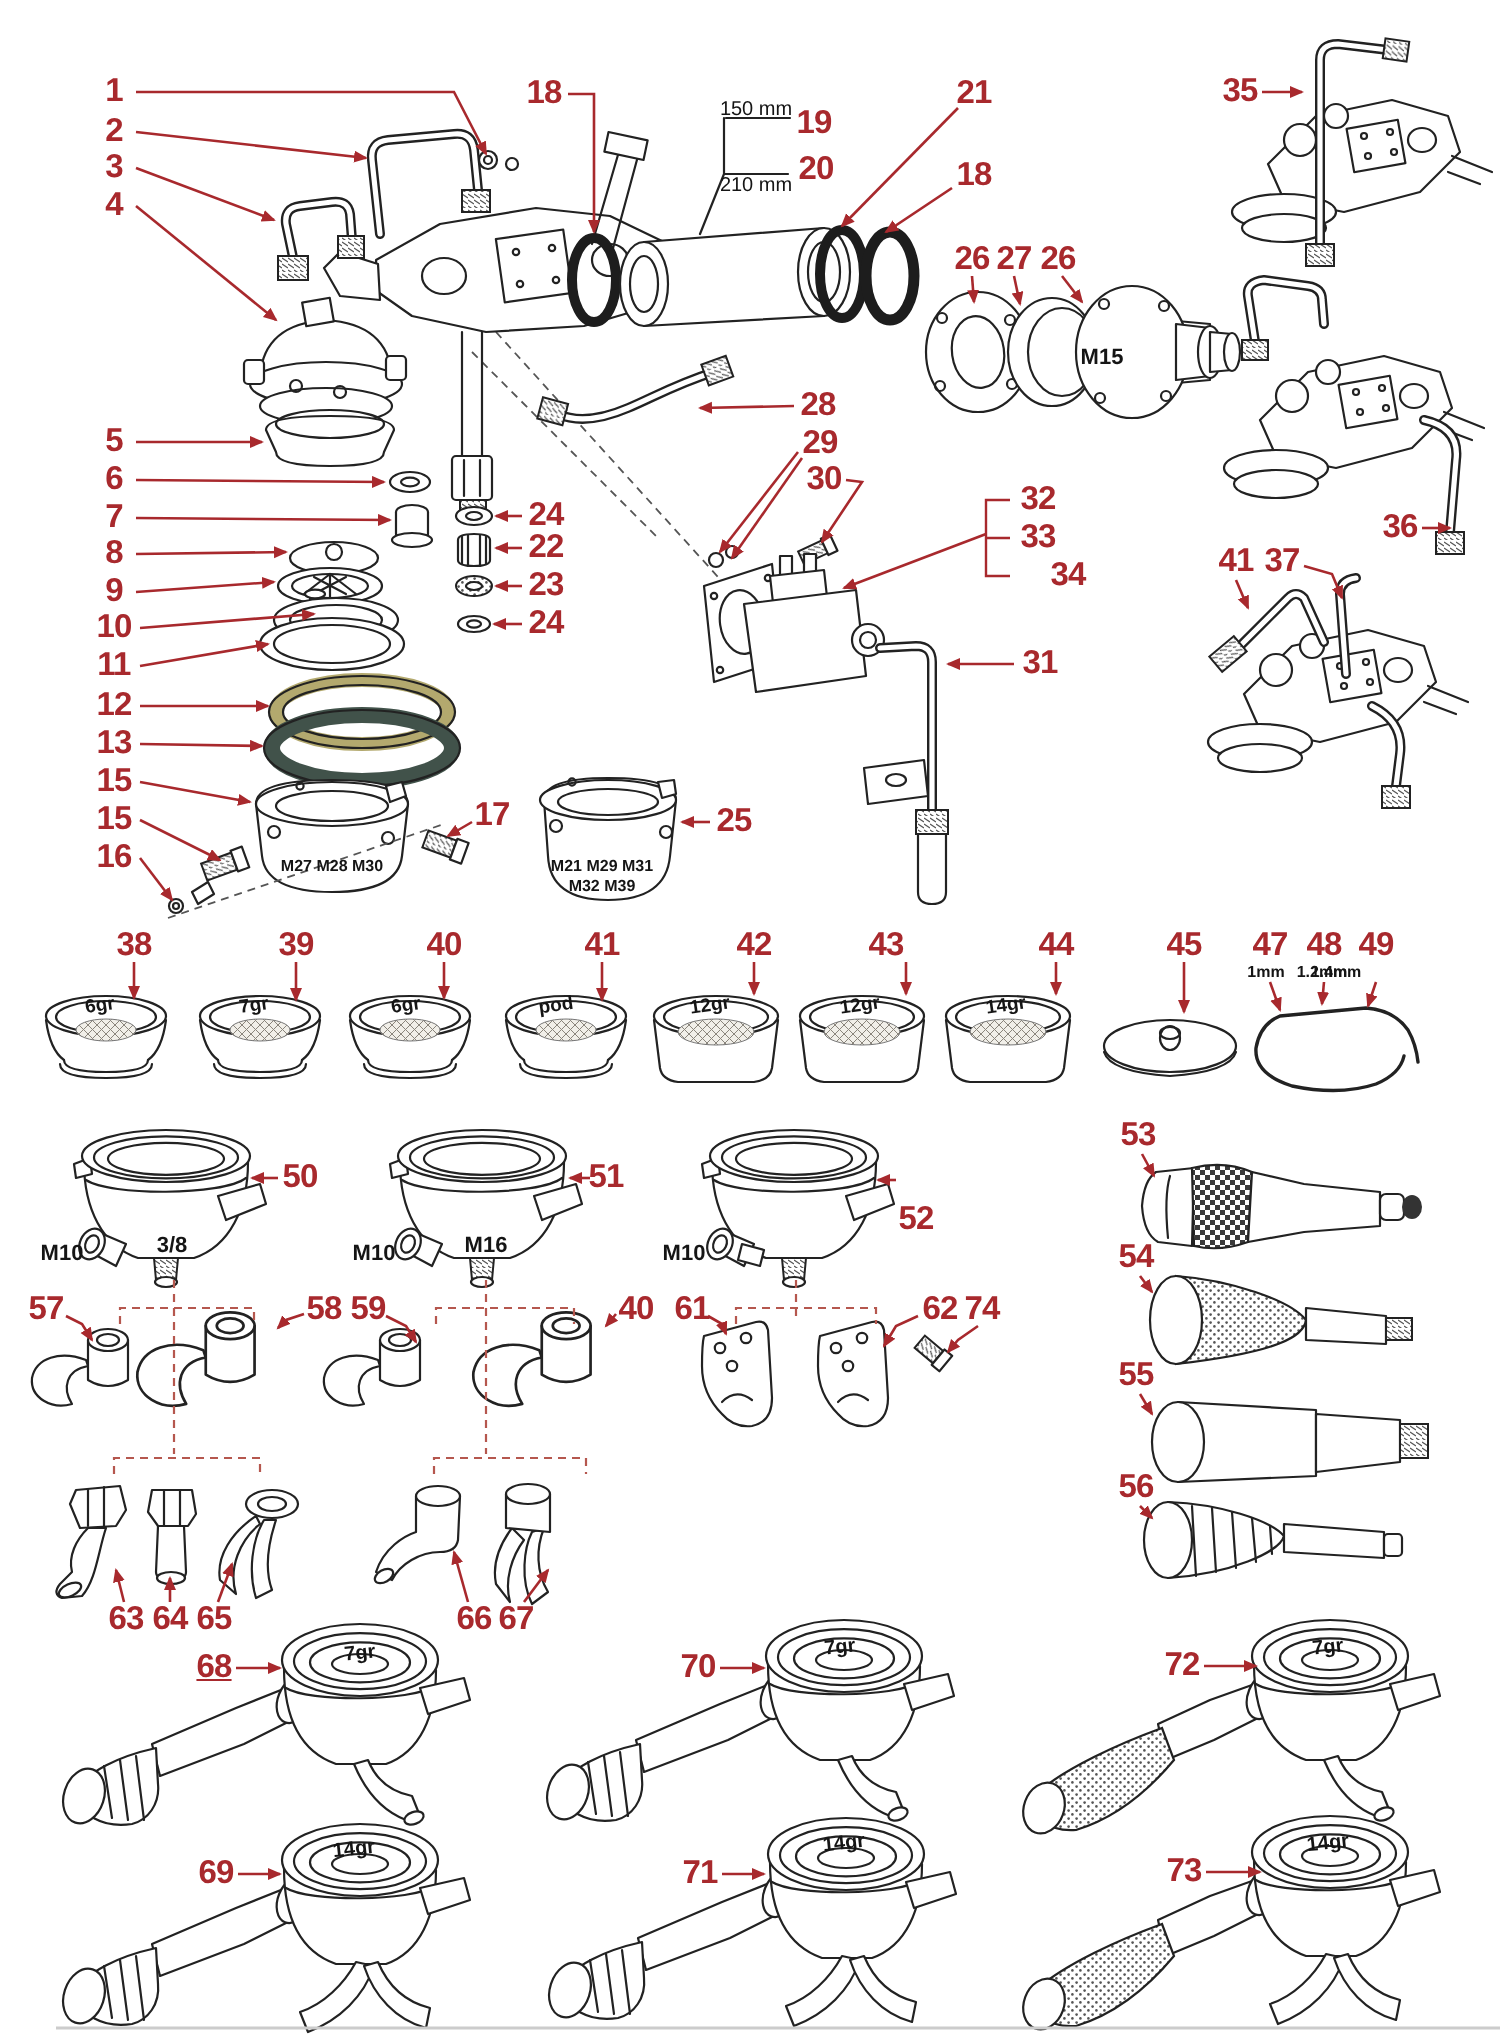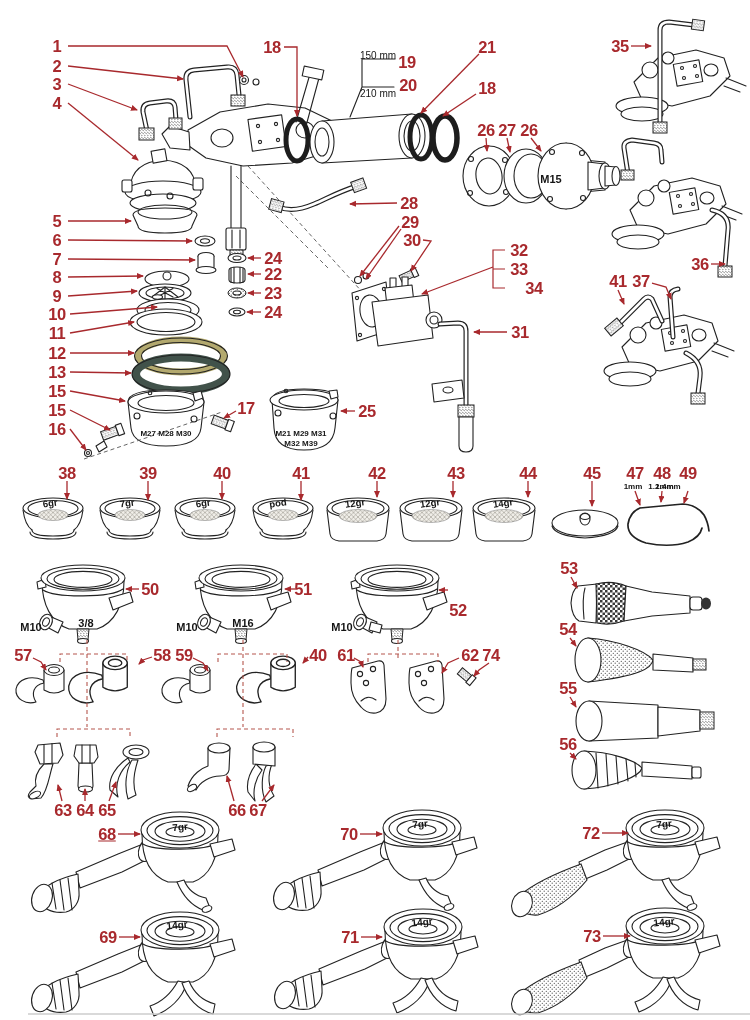--- a/index.html
+++ b/index.html
@@ -661,21 +661,21 @@
       <div class="callout" style="left: 520px; top: 332px;">31</div>
       <div class="callout" style="left: 367px; top: 411px;">25</div>
       <div class="callout" style="left: 700px; top: 264px;">36</div>
       <div class="callout" style="left: 618px; top: 281px;">41</div>
       <div class="callout" style="left: 641px; top: 281px;">37</div>
       <div class="callout" style="left: 67px; top: 473px;">38</div>
       <div class="callout" style="left: 148px; top: 473px;">39</div>
       <div class="callout" style="left: 222px; top: 473px;">40</div>
       <div class="callout" style="left: 301px; top: 473px;">41</div>
       <div class="callout" style="left: 377px; top: 473px;">42</div>
-      <div class="callout" style="left: 456px; top: 473px;">43</div>
+      <div class="callout" style="left: 443px; top: 473px;">43</div>
       <div class="callout" style="left: 528px; top: 473px;">44</div>
       <div class="callout" style="left: 592px; top: 473px;">45</div>
       <div class="callout" style="left: 635px; top: 473px;">47</div>
       <div class="callout" style="left: 662px; top: 473px;">48</div>
       <div class="callout" style="left: 688px; top: 473px;">49</div>
       <div class="callout" style="left: 150px; top: 589px;">50</div>
       <div class="callout" style="left: 303px; top: 589px;">51</div>
       <div class="callout" style="left: 458px; top: 590px; margin-top: 20px;">52</div>
       <div class="callout" style="left: 569px; top: 568px;">53</div>
       <div class="callout" style="left: 568px; top: 629px;">54</div>

